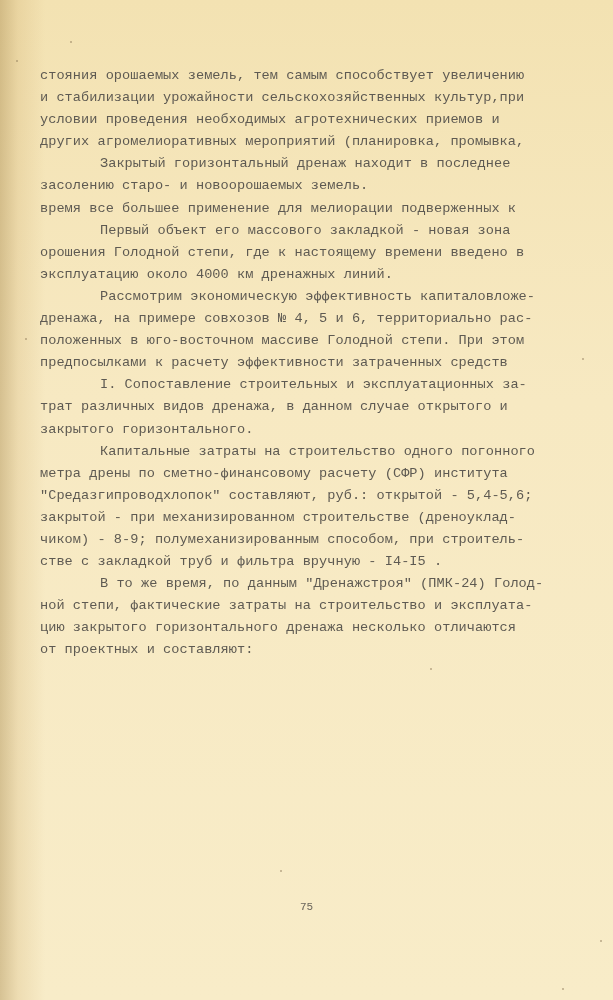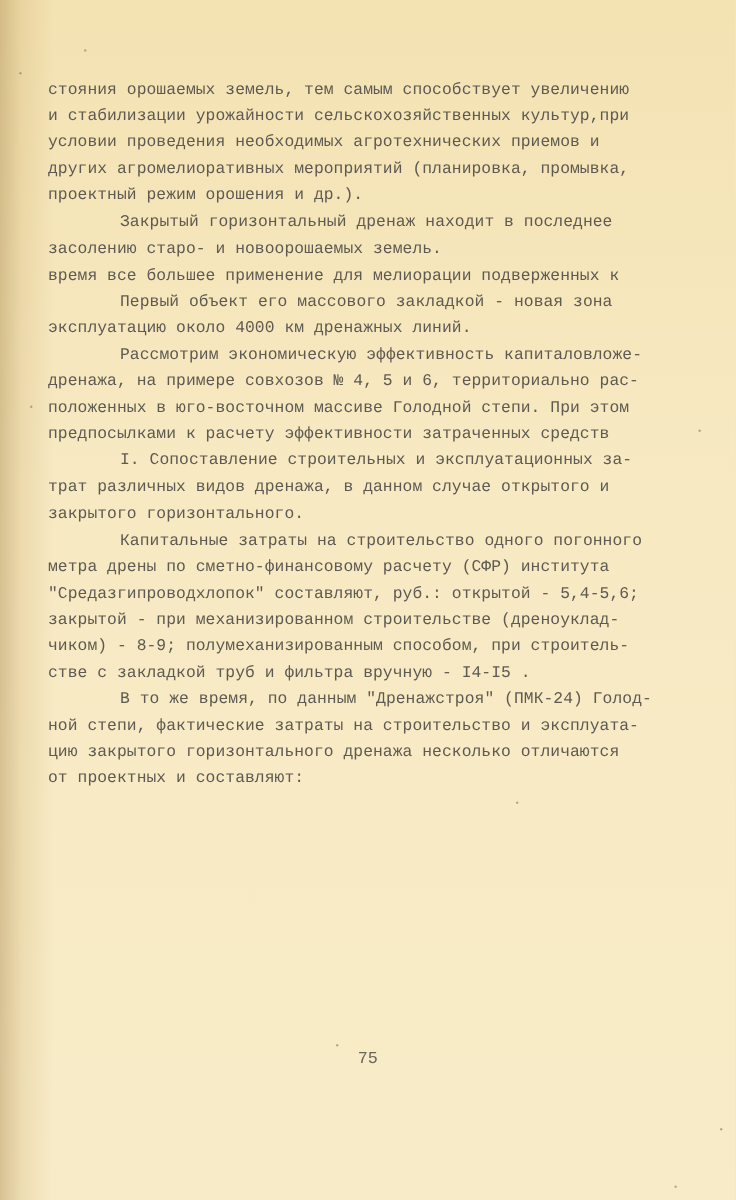--- a/index.html
+++ b/index.html
@@ -19,43 +19,43 @@
       position: absolute; left: 40px; top: 50px; width: 520px;
       color: #5e5a52;
       font-size: 13.6px;
       line-height: 22.1px;
       letter-spacing: 0.05px;
       margin-top: 15px;
     }
     .line { white-space: pre; height: 22.1px; }
     .indent { padding-left: 60px; }
     .page-number {
-      position: absolute; top: 875px; left: 0; width: 613px; text-align: center;
-      color: #6b665c; font-size: 14px;
+      position: absolute; top: 901px; left: 0; width: 613px; text-align: center;
+      color: #6b665c; font-size: 11px;
       font-family: "Liberation Mono", "DejaVu Sans Mono", monospace;
     }
     .speck { position: absolute; width: 2px; height: 2px; background: #8c7a5a; border-radius: 1px; opacity: 0.6; }
   </style>
 </head>
 <body>
 
 <div class="page">
   <div class="text">
 
     <div class="line">стояния орошаемых земель, тем самым способствует увеличению</div>
     <div class="line">и стабилизации урожайности сельскохозяйственных культур,при</div>
     <div class="line">условии проведения необходимых агротехнических приемов и</div>
     <div class="line">других агромелиоративных мероприятий (планировка, промывка,</div>
-    <div class="line">проектный режим орошения и др.).</div>
 
     <div class="line indent">Закрытый горизонтальный дренаж находит в последнее</div>
     <div class="line">засолению старо- и новоорошаемых земель.</div>
     <div class="line">время все большее применение для мелиорации подверженных к</div>
 
     <div class="line indent">Первый объект его массового закладкой - новая зона</div>
+    <div class="line">орошения Голодной степи, где к настоящему времени введено в</div>
     <div class="line">эксплуатацию около 4000 км дренажных линий.</div>
 
     <div class="line indent">Рассмотрим экономическую эффективность капиталовложе-</div>
     <div class="line">дренажа, на примере совхозов № 4, 5 и 6, территориально рас-</div>
     <div class="line">положенных в юго-восточном массиве Голодной степи. При этом</div>
     <div class="line">предпосылками к расчету эффективности затраченных средств</div>
 
     <div class="line indent">I. Сопоставление строительных и эксплуатационных за-</div>
     <div class="line">трат различных видов дренажа, в данном случае открытого и</div>
     <div class="line">закрытого горизонтального.</div>

